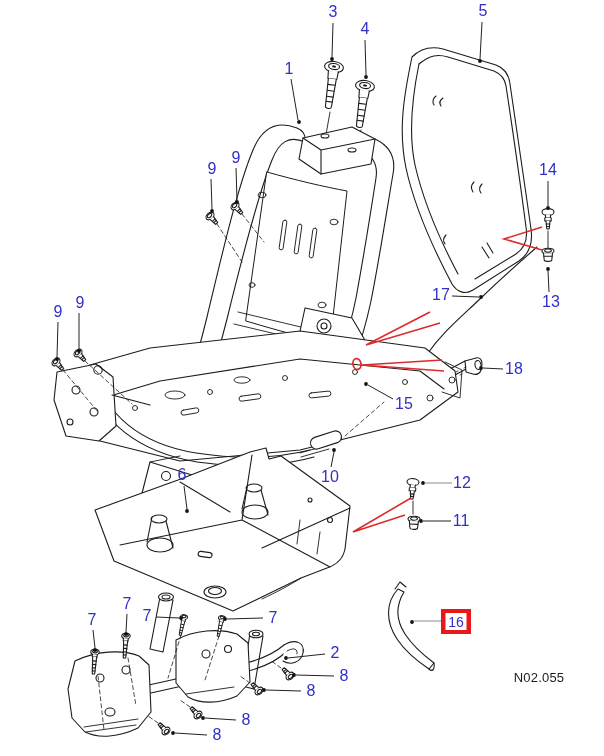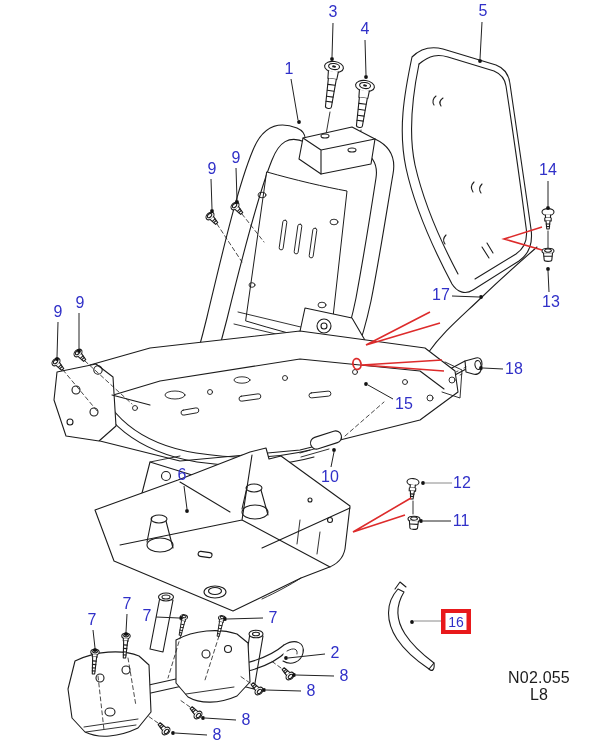--- a/index.html
+++ b/index.html
@@ -2,21 +2,21 @@
 <html><head>
 <meta charset="utf-8">
 <style>
   html,body{margin:0;padding:0;background:#ffffff;}
   body{width:604px;height:756px;position:relative;overflow:hidden;
        font-family:"Liberation Sans", sans-serif;}
   #stage{position:absolute;inset:0;background:#fff;}
   svg{display:block;}
   #figure-footer{
     position:absolute;left:479px;top:670px;width:120px;text-align:center;
-    color:#1c1c1c;font-size:16px;line-height:16.5px;letter-spacing:.2px;
+    color:#1c1c1c;font-size:13px;line-height:16.5px;letter-spacing:.2px;
   }
   #figure-footer span{display:block;}
 </style>
 </head>
 <body>
 
 <div id="stage">
 
 <svg id="diagram-svg" width="604" height="756" viewBox="0 0 604 756" xmlns="http://www.w3.org/2000/svg">
 
@@ -411,15 +411,14 @@
           <circle cx="412" cy="622" r="1.9" fill="#111" stroke="none"></circle>
           <rect x="441" y="609" width="30" height="25" fill="#e8191b" stroke="none"></rect>
           <rect x="445.5" y="613" width="21" height="17" fill="#fff" stroke="none"></rect>
           <text x="456" y="627" text-anchor="middle" fill="#3030c8" font-size="14">16</text>
         </g>
       </g>
 </svg>
 
   <div id="figure-footer">
     <span>N02.055</span>
-    <span>L8</span>
   </div>
 </div>
 
 </body></html>

